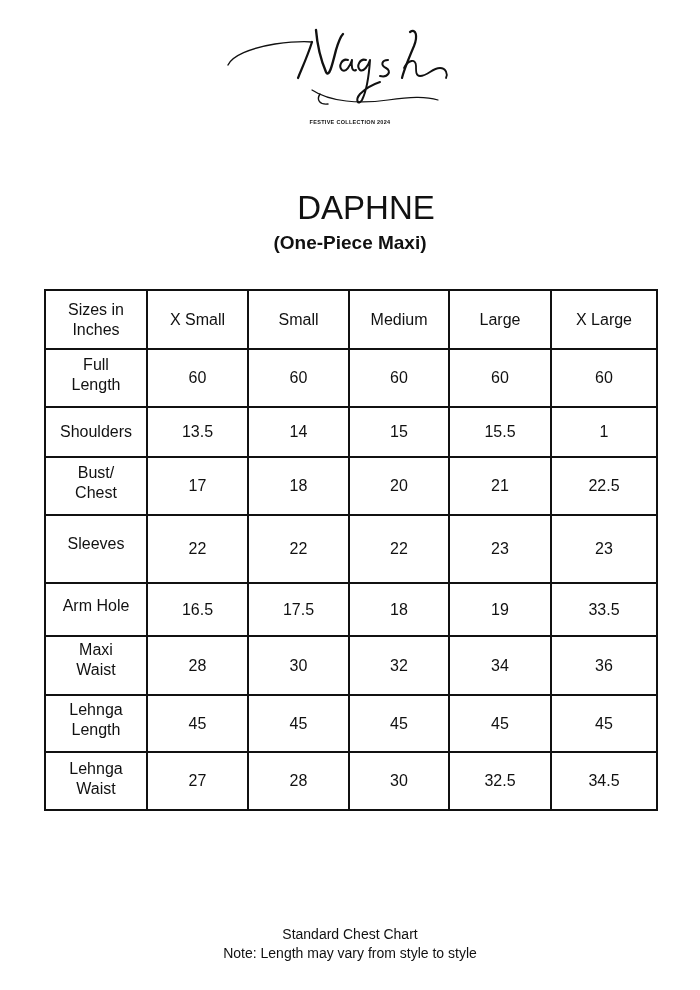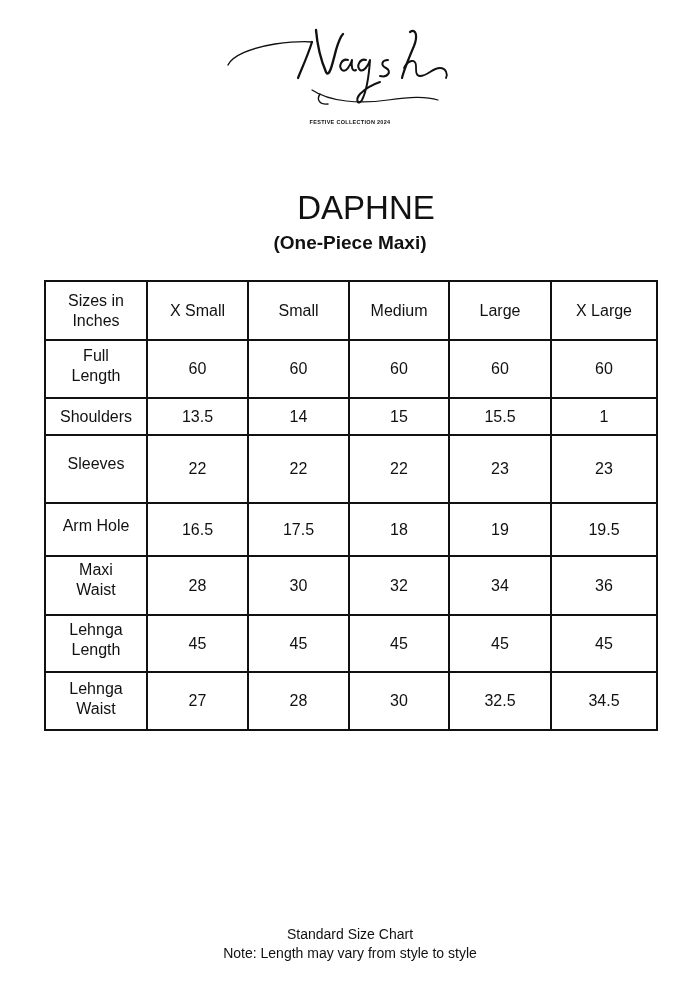--- a/index.html
+++ b/index.html
@@ -56,21 +56,21 @@
       top: 231px;
       text-align: center;
       font-size: 19px;
       line-height: 24px;
       color: #111;
       font-weight: bold;
     }
     table.size-table {
       position: absolute;
       left: 44px;
-      top: 280px;
+      top: 289px;
       border-collapse: collapse;
       table-layout: fixed;
     }
     table.size-table td {
       border: 2.5px solid #111;
       text-align: center;
       vertical-align: middle;
       font-size: 16px;
       line-height: 20px;
       padding: 0;
@@ -150,52 +150,62 @@
       <td>
         <span class="label-up"><span>Full</span><br><span>Length</span></span>
       </td>
       <td>60</td>
       <td>60</td>
       <td>60</td>
       <td>60</td>
       <td>60</td>
     </tr>
 
-    <tr style="height:37px">
+    <tr style="height:50px">
       <td>
         <span>Shoulders</span>
       </td>
       <td>13.5</td>
       <td>14</td>
       <td>15</td>
       <td>15.5</td>
       <td>1</td>
     </tr>
 
+    <tr style="height:58px">
+      <td>
+        <span class="label-up"><span>Bust/</span><br><span>Chest</span></span>
+      </td>
+      <td>17</td>
+      <td>18</td>
+      <td>20</td>
+      <td>21</td>
+      <td>22.5</td>
+    </tr>
 
     <tr style="height:68px">
       <td>
         <span class="label-up" style="top:-5px">Sleeves</span>
       </td>
       <td>22</td>
       <td>22</td>
       <td>22</td>
       <td>23</td>
       <td>23</td>
     </tr>
 
     <tr style="height:53px">
       <td>
         <span class="label-up" style="top:-4px">Arm Hole</span>
       </td>
       <td>16.5</td>
       <td>17.5</td>
       <td>18</td>
       <td>19</td>
-      <td>19.5</td>
+      <td>33.5</td>
     </tr>
 
     <tr style="height:59px">
       <td>
         <span class="label-up" style="top:-6px"><span>Maxi</span><br><span>Waist</span></span>
       </td>
       <td>28</td>
       <td>30</td>
       <td>32</td>
       <td>34</td>
@@ -220,15 +230,15 @@
       <td>27</td>
       <td>28</td>
       <td>30</td>
       <td>32.5</td>
       <td>34.5</td>
     </tr>
   </tbody>
 </table>
 
 <div class="footer">
-  <div>Standard Size Chart</div>
+  <div>Standard Chest Chart</div>
   <div>Note: Length may vary from style to style</div>
 </div>
 
 </body></html>

